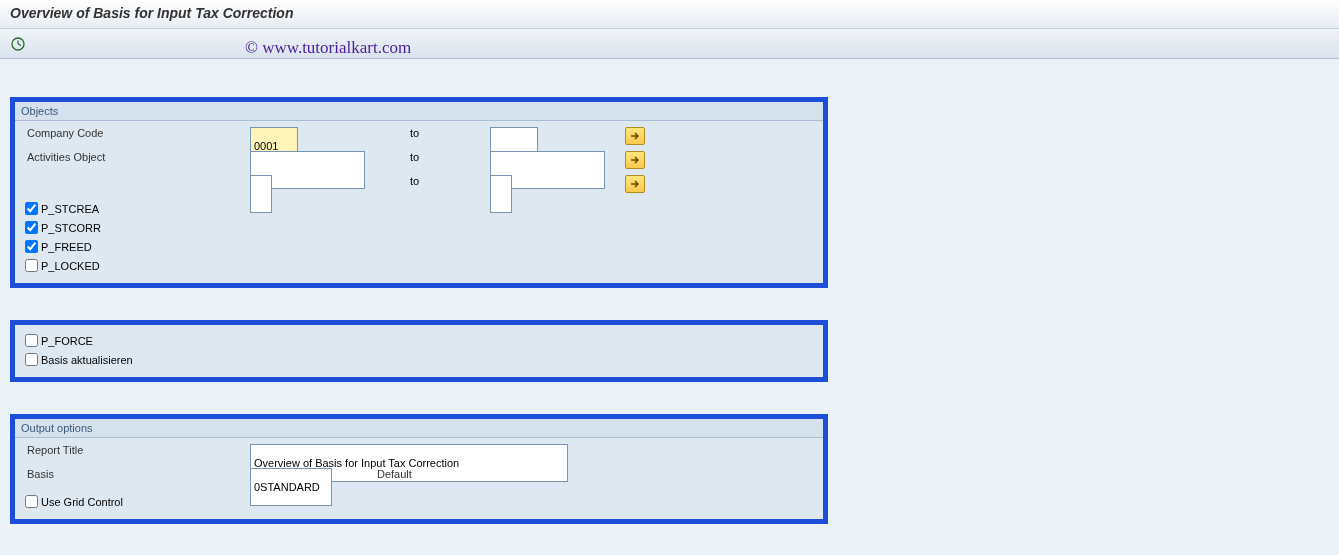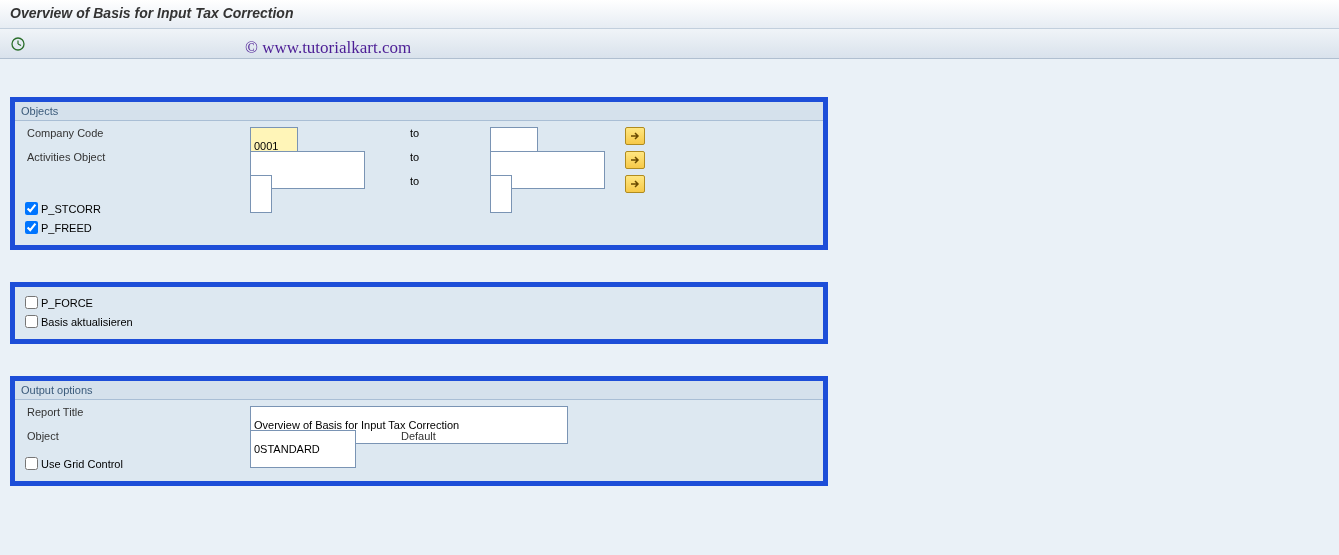--- a/index.html
+++ b/index.html
@@ -84,21 +84,21 @@
       font-size: 11px;
       font-family: inherit;
     }
     .input-focused {
       background: #fff5b8 !important;
     }
     .w-small { width: 48px; }
     .w-tiny { width: 22px; }
     .w-med { width: 115px; }
     .w-long { width: 318px; }
-    .w-layout { width: 106px; }
+    .w-layout { width: 82px; }
     .multi-btn {
       width: 20px;
       height: 18px;
       background: linear-gradient(to bottom, #ffe680, #f7c948);
       border: 1px solid #b08b1f;
       border-radius: 2px;
       cursor: pointer;
       display: inline-flex;
       align-items: center;
       justify-content: center;
@@ -199,25 +199,33 @@
           <button class="multi-btn">
             <svg width="10" height="10" viewBox="0 0 10 10">
                 <path d="M1 5 L7 5 M5 2 L8 5 L5 8" stroke="#6a4a00" stroke-width="1.5" fill="none"></path>
               </svg>
           </button>
         </div>
       </div>
 
       <div class="checkbox-row">
         <input type="checkbox" checked="" style="">
+        <span>P_STCREA</span>
+      </div>
+      <div class="checkbox-row">
+        <input type="checkbox" checked="" style="">
         <span>P_STCORR</span>
       </div>
       <div class="checkbox-row">
         <input type="checkbox" checked="" style="">
         <span>P_FREED</span>
+      </div>
+      <div class="checkbox-row">
+        <input type="checkbox" style="">
+        <span>P_LOCKED</span>
       </div>
     </div>
   </div>
 
   <div class="group">
     <div class="group-body">
       <div class="checkbox-row">
         <input type="checkbox" style="">
         <span>P_FORCE</span>
       </div>
@@ -229,21 +237,21 @@
   </div>
 
   <div class="group">
     <div class="group-title">Output options</div>
     <div class="group-body">
       <div class="row">
         <div class="label-col">Report Title</div>
         <input type="text" class="w-long" value="Overview of Basis for Input Tax Correction" style="">
       </div>
       <div class="row">
-        <div class="label-col">Object</div>
+        <div class="label-col">Basis</div>
         <input type="text" class="w-layout" value="0STANDARD" style="">
         <span class="default-label">Default</span>
       </div>
       <div class="checkbox-row">
         <input type="checkbox" style="">
         <span>Use Grid Control</span>
       </div>
     </div>
   </div>
 

